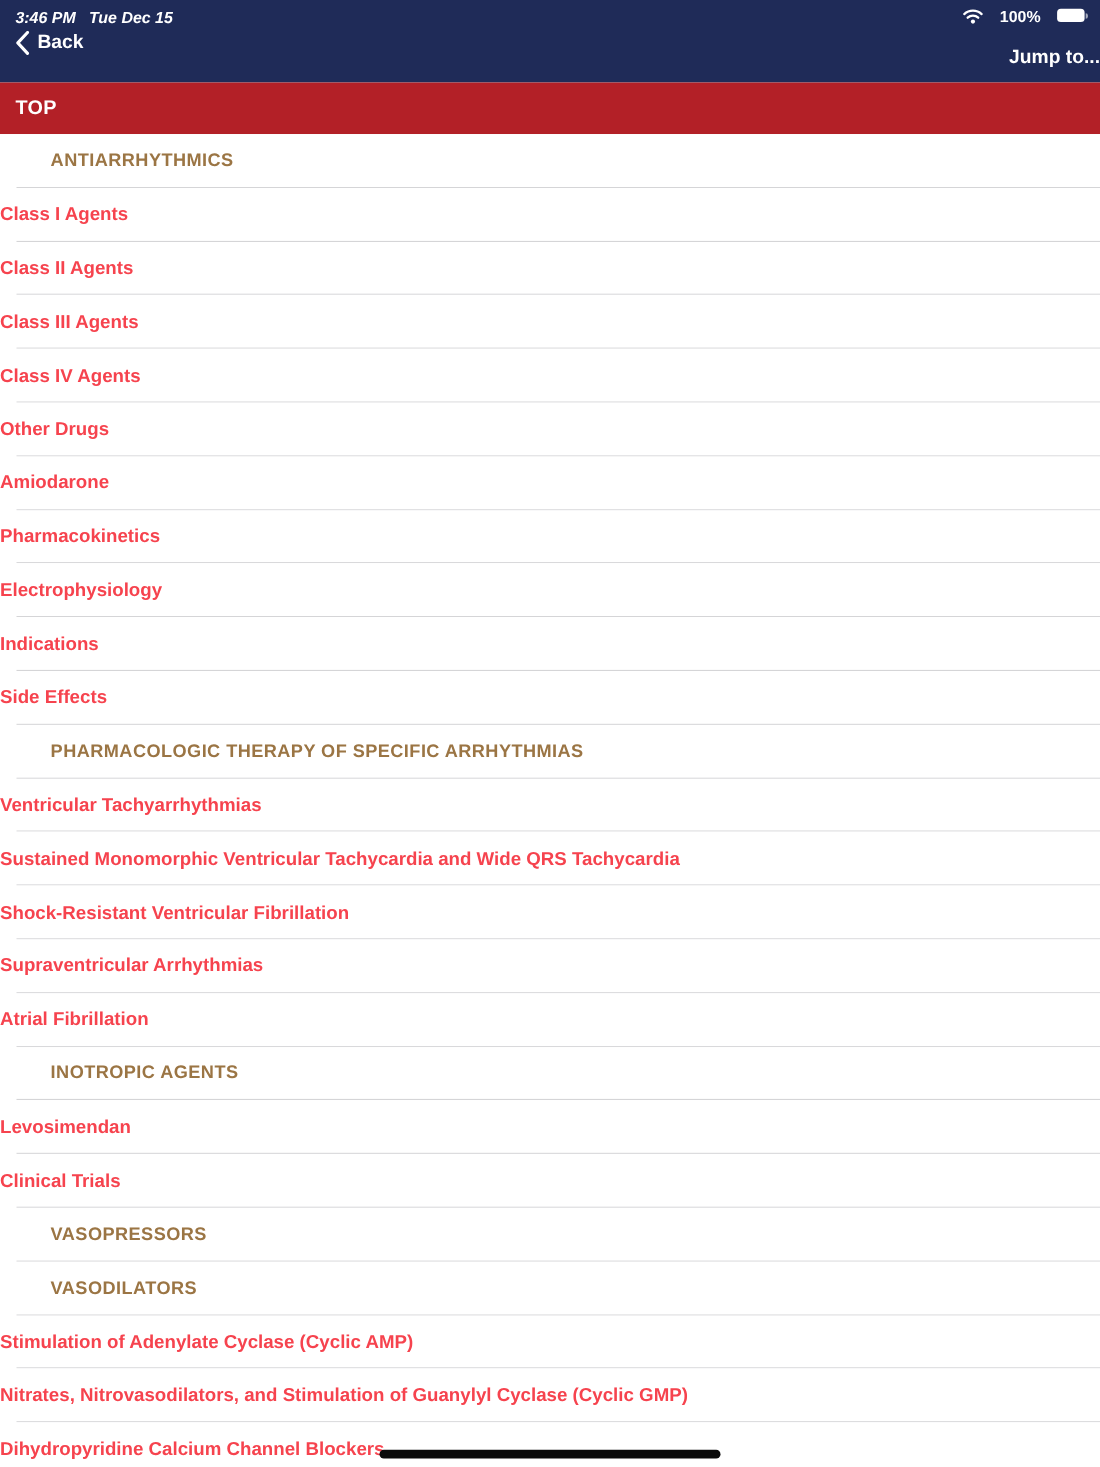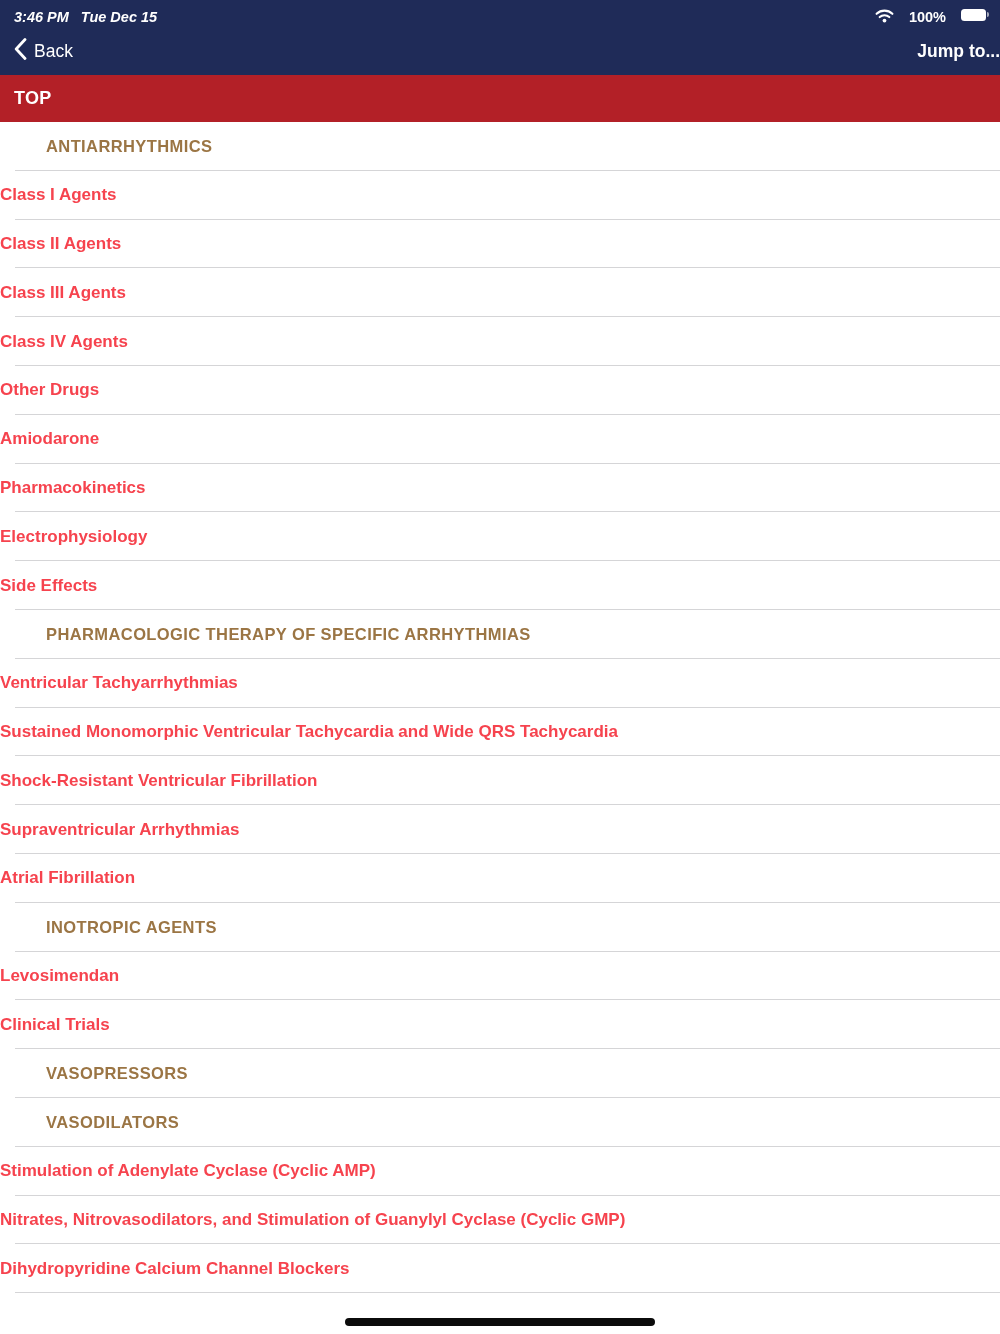--- a/index.html
+++ b/index.html
@@ -31,22 +31,22 @@
     content:""; position:absolute; right:-3px; top:3.5px;
     width:2px; height:5px; background:rgba(255,255,255,.6);
     border-radius:0 2px 2px 0;
   }
   .navbar {
     position:absolute; top:28px; left:0; right:0; height:47px;
     display:flex; align-items:center;
   }
   .back-btn {
     position:absolute; left:14px; top:0; height:47px;
-    display:flex; align-items:center; gap:7px;
-    font-size:17.5px; color:#ffffff; cursor:pointer;
+    display:flex; gap:7px;
+    font-size:17.5px; color:#ffffff; cursor:pointer;font-weight:bold;
   }
   .nav-title {
     width:100%; text-align:right; font-size:17.5px; font-weight:700;margin-left:29px;
   }
   
   .top-banner {
     position:absolute; top:75px; left:0; width:1000px; height:47px;
     background:#b32027; color:#ffffff;
     display:flex; align-items:center; padding-left:14px;
     font-size:18px; font-weight:700; letter-spacing:0.3px;
@@ -140,20 +140,23 @@
     <div class="row item">
       <span class="label">Amiodarone</span>
     </div>
     <div class="row item">
       <span class="label">Pharmacokinetics</span>
     </div>
     <div class="row item">
       <span class="label">Electrophysiology</span>
     </div>
     <div class="row item">
+      <span class="label">Indications</span>
+    </div>
+    <div class="row item">
       <span class="label">Side Effects</span>
     </div>
     <div class="row section">
       <span class="label">PHARMACOLOGIC THERAPY OF SPECIFIC ARRHYTHMIAS</span>
     </div>
     <div class="row item">
       <span class="label">Ventricular Tachyarrhythmias</span>
     </div>
     <div class="row item">
       <span class="label">Sustained Monomorphic Ventricular Tachycardia and Wide QRS Tachycardia</span>

